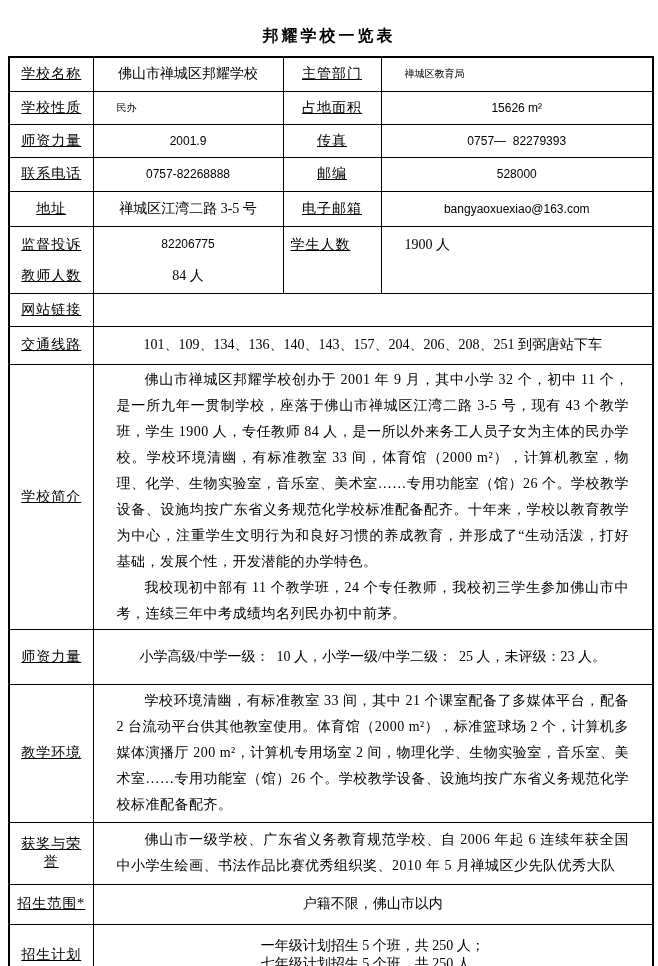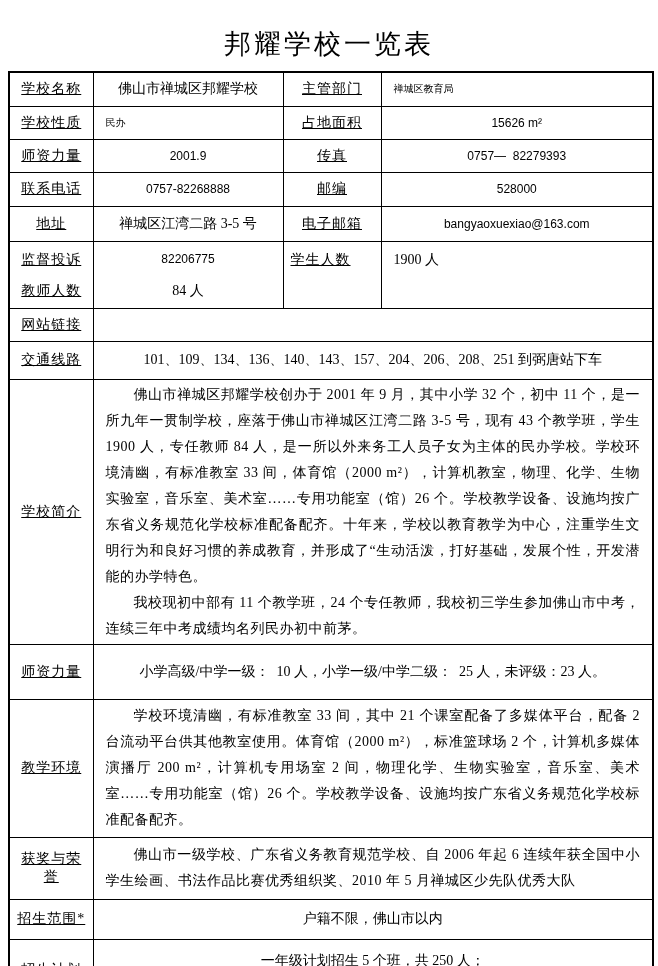--- a/index.html
+++ b/index.html
@@ -13,35 +13,35 @@
     position: relative;
     width: 658px;
     height: 966px;
     background: #ffffff;
     overflow: hidden;
   }
   .doc-title {
     margin: 0;
     padding-top: 26px;
     text-align: center;
-    font-size: 27px;
-    font-weight: normal;
+    font-size: 16px;
+    font-weight: bold;
     letter-spacing: 3px;
     font-family: "Liberation Serif", "DejaVu Serif", serif;
   }
   table.info-table {
     border-collapse: collapse;
     table-layout: fixed;
     width: 644px;
     margin: 9px 0 0 8px;
     border: 2px solid #000;
   }
   td {
     border: 1.5px solid #000;
-    padding: 2px 12px;
+    padding: 2px 23px;
     font-size: 14px;
     vertical-align: middle;
     overflow: hidden;
     word-break: break-all;
   }
   td.label {
     text-align: center;
     letter-spacing: 1px;
     padding: 2px 7px;
     text-decoration: underline;

